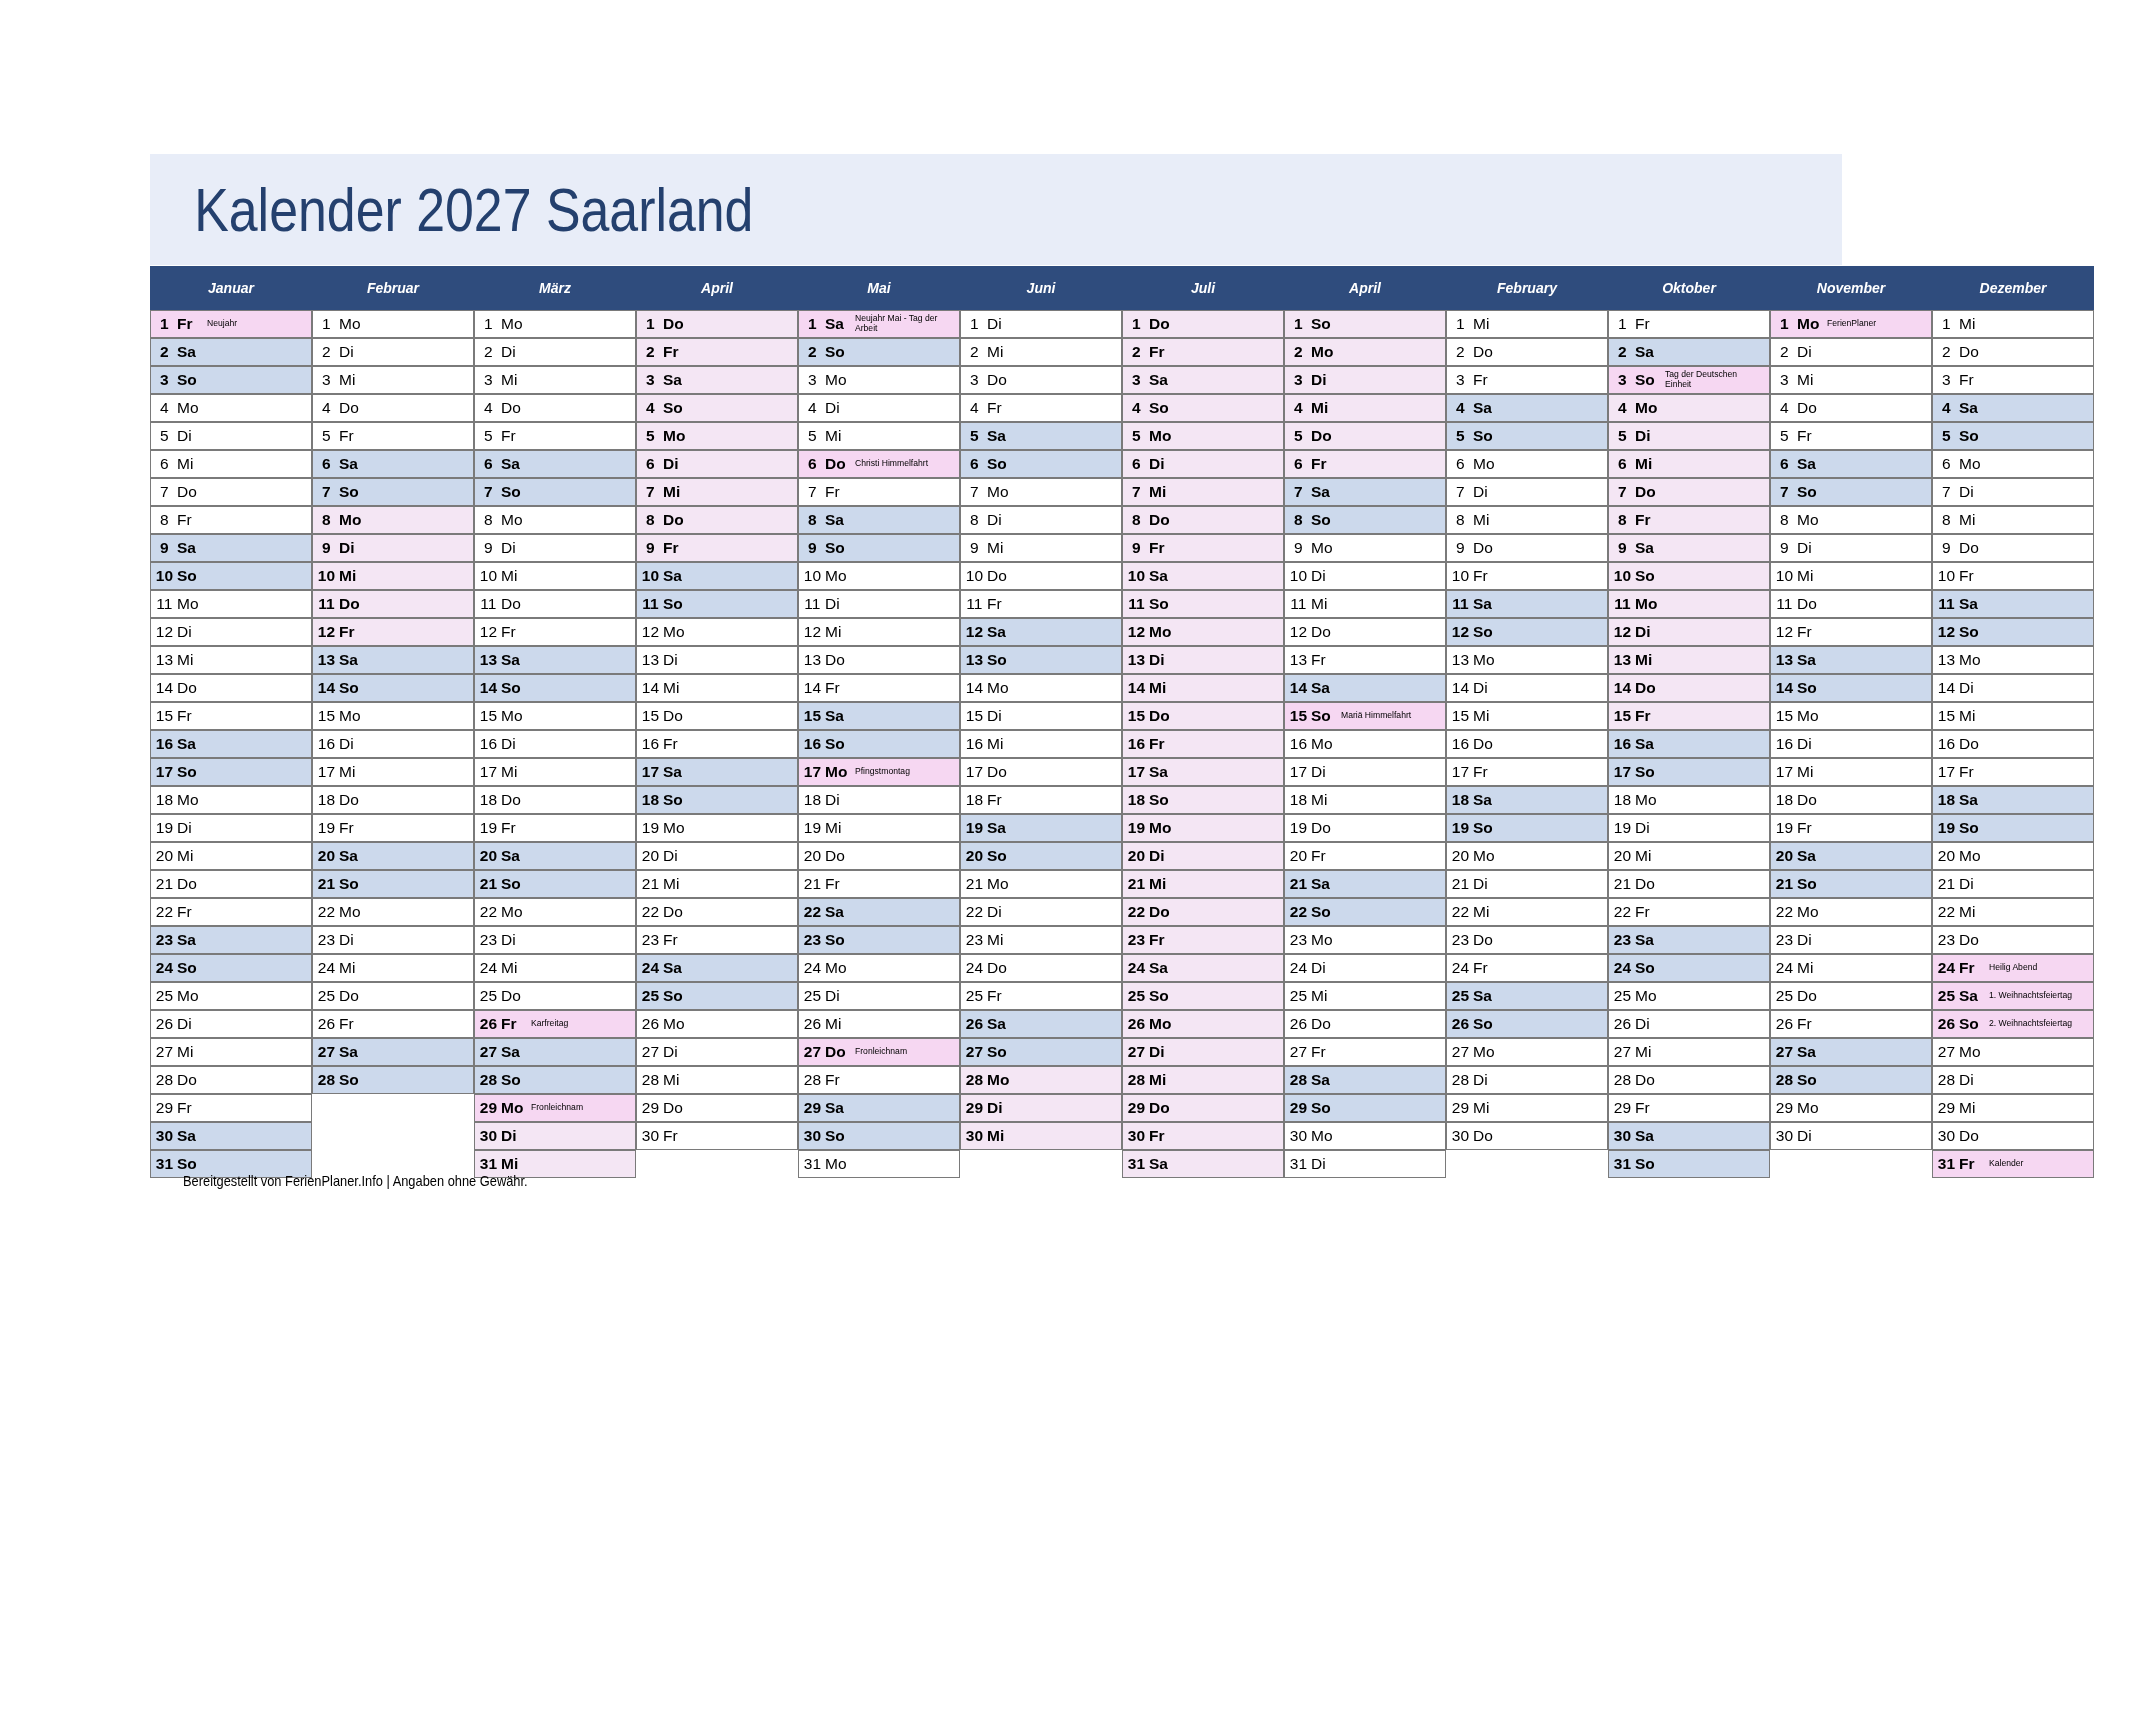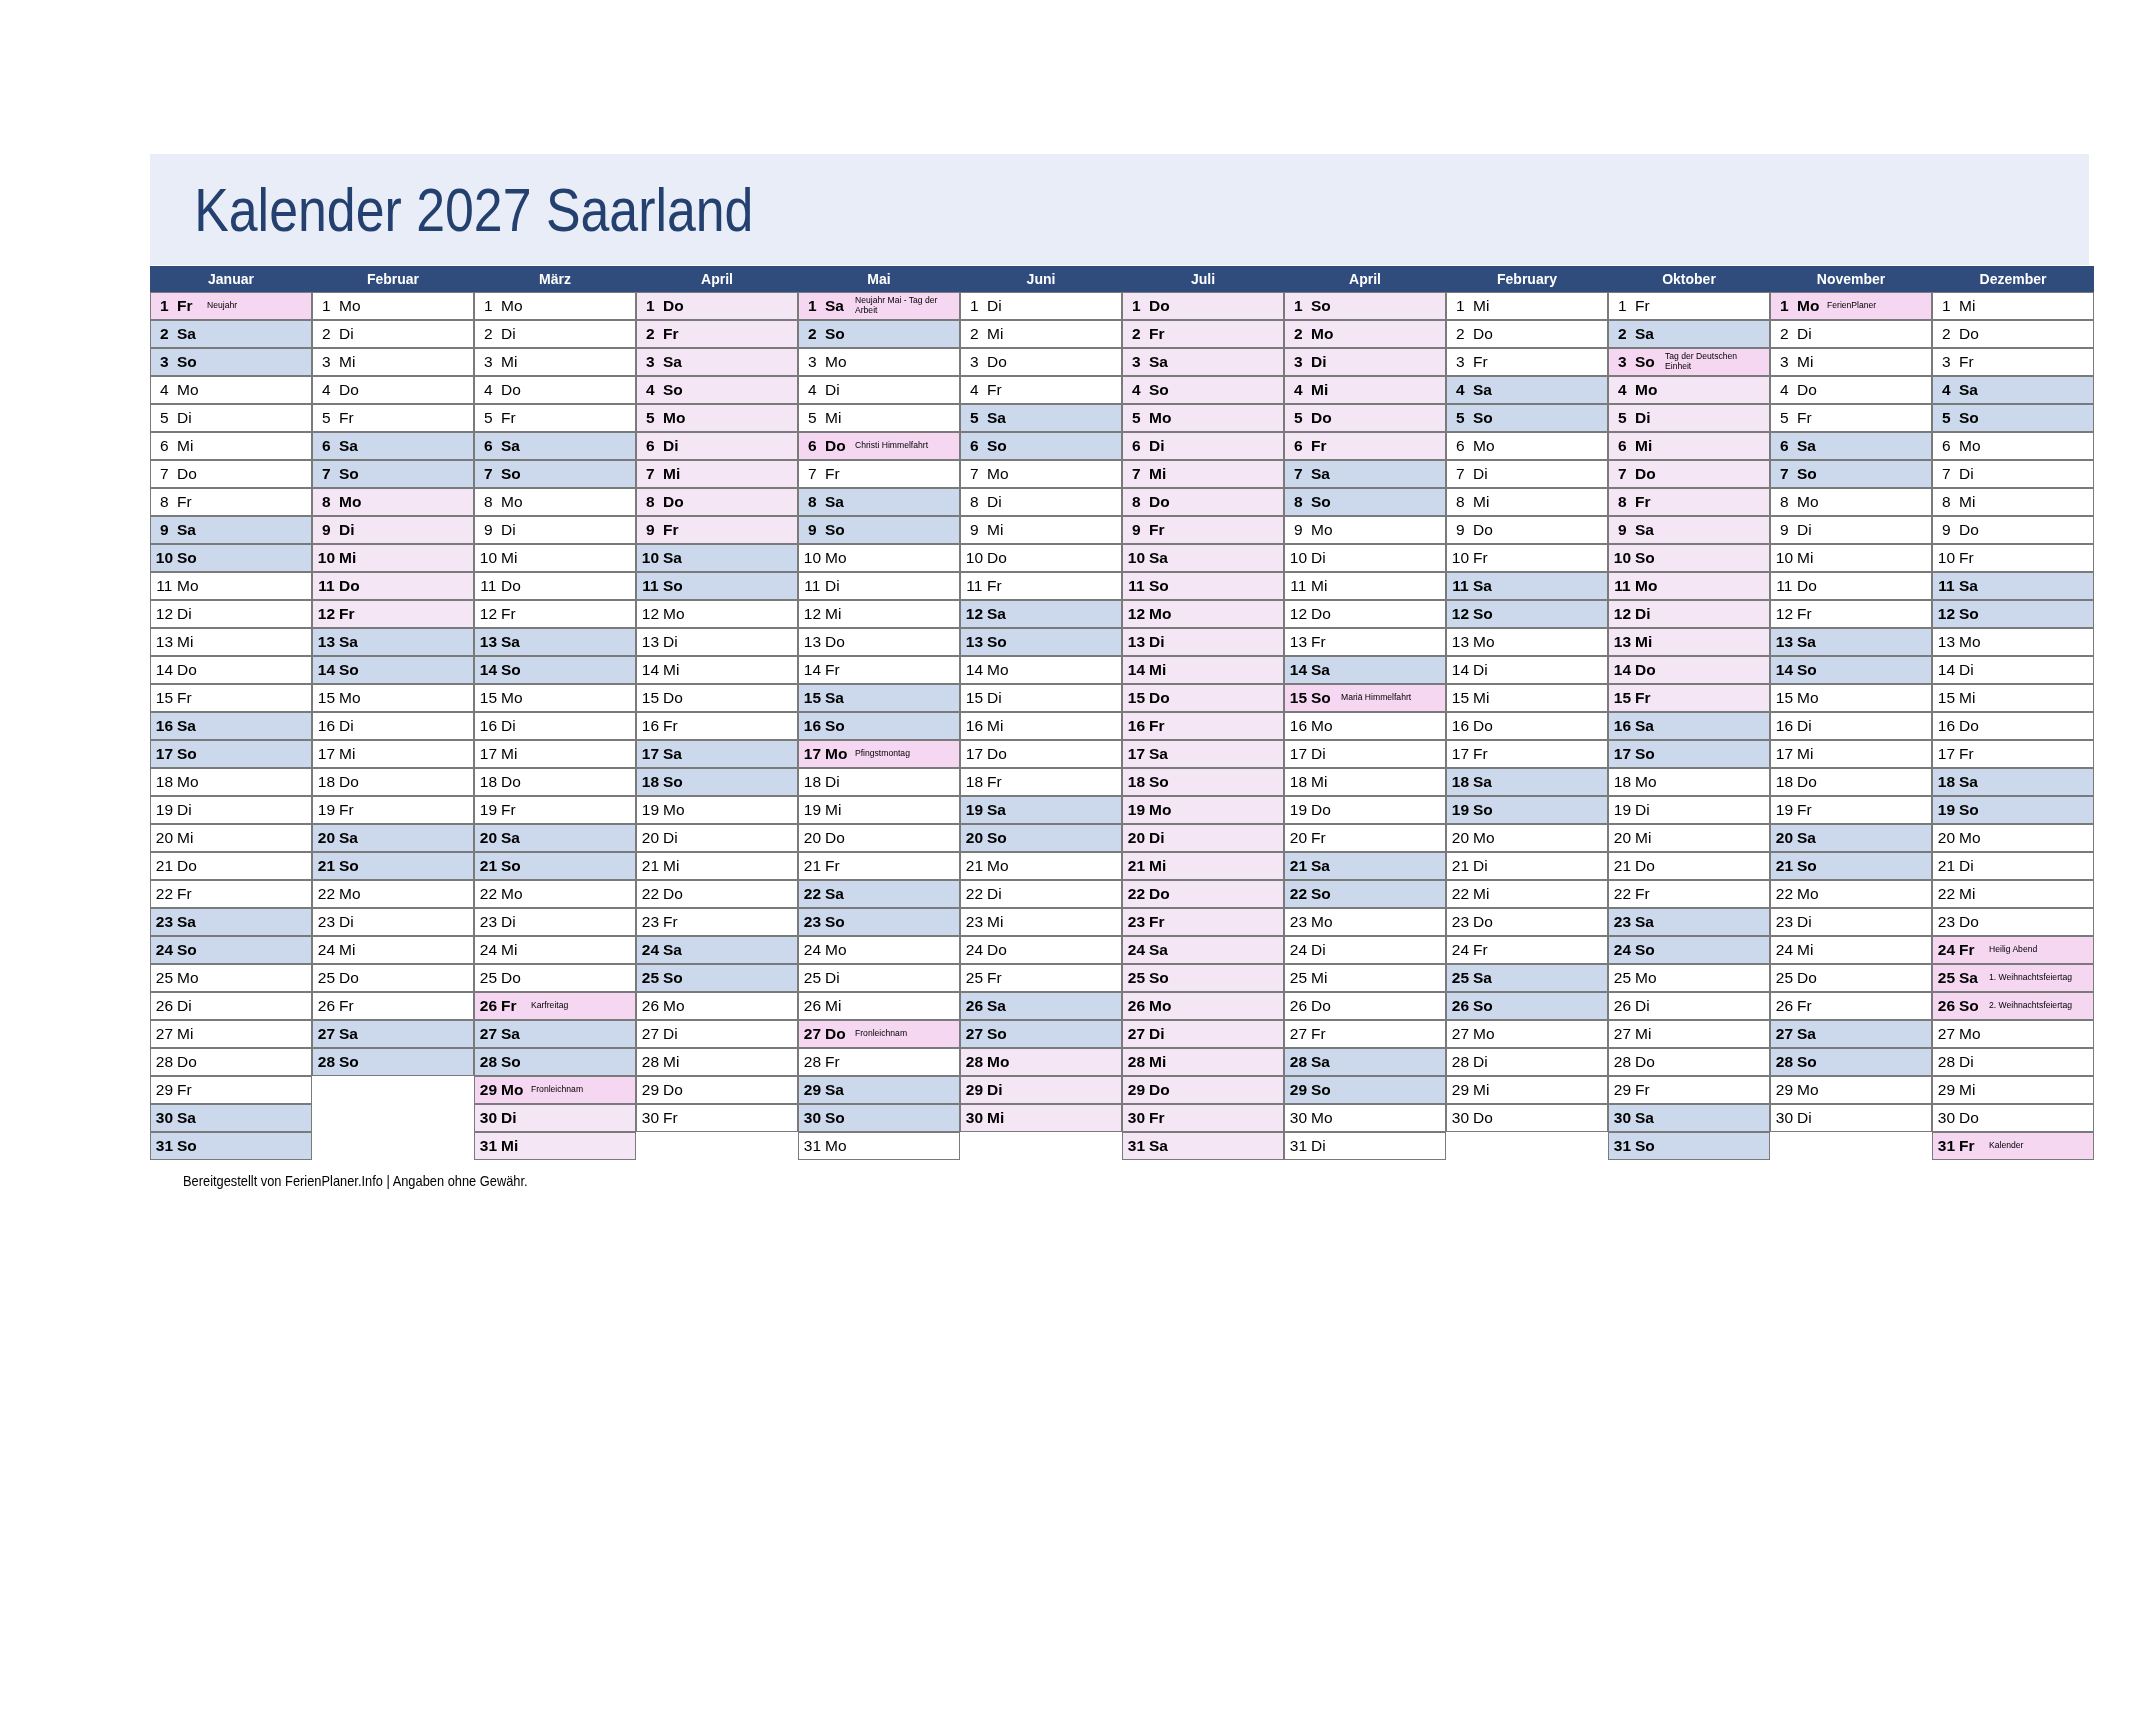--- a/index.html
+++ b/index.html
@@ -1,26 +1,26 @@
 <!DOCTYPE html>
 <html style="--band: #e8edf8; --header: #2f4c7d; --title: #24406e; --we: #ccd9ec; --fe: #f4e6f4; --ho: #f6d7f2; --border: #7a7a7a;font-size:6.9px"><head>
 <meta charset="utf-8">
 <style>
   html,body{margin:0;padding:0;}
   .page{position:relative;width:2241px;height:1731px;background:#ffffff;
         font-family:"Liberation Sans",sans-serif;color:#000;overflow:hidden;}
-  .band{position:absolute;left:150px;top:154px;width:1939px;height:111px;
+  .band{position:absolute;left:150px;top:154px;width:1692px;height:111px;
         background:var(--band,#e8edf8);display:flex;align-items:center;}
   .title{font-size:61px;font-weight:500;color:var(--title,#24406e);
          padding-left:52px;white-space:nowrap;
          transform:scaleX(.85);transform-origin:left center;}
   .calendar{position:absolute;left:150px;top:266px;width:1939px;display:flex;}
   .month{width:162px;flex:none;}
-  .mh{height:26px;background:var(--header,#2f4c7d);color:#fff;font-weight:700;
-      font-size:14px;display:flex;align-items:center;justify-content:center;}
+  .mh{height:44px;background:var(--header,#2f4c7d);color:#fff;font-weight:700;
+      font-size:14px;display:flex;align-items:center;justify-content:center;font-style:italic;}
   .cell{height:28px;box-sizing:border-box;border:0.4px solid var(--border,#7a7a7a);
         background:#fff;display:flex;align-items:center;font-size:15.5px;}
   .cell.we{background:var(--we,#ccd9ec);font-weight:700;}
   .cell.fe{background:var(--fe,#f4e6f4);font-weight:700;}
   .cell.ho{background:var(--ho,#f6d7f2);font-weight:700;}
   .num{flex:none;width:20px;margin-left:3.4px;text-align:center;}
   .wd{flex:none;width:24px;margin-left:2.6px;}
   .lbl{flex:1;font-size:8.6px;font-weight:400;line-height:1.15;
        padding-left:6px;padding-right:11px;}
   .footer{position:absolute;left:183px;top:1173px;font-size:14.6px;color:#000;

